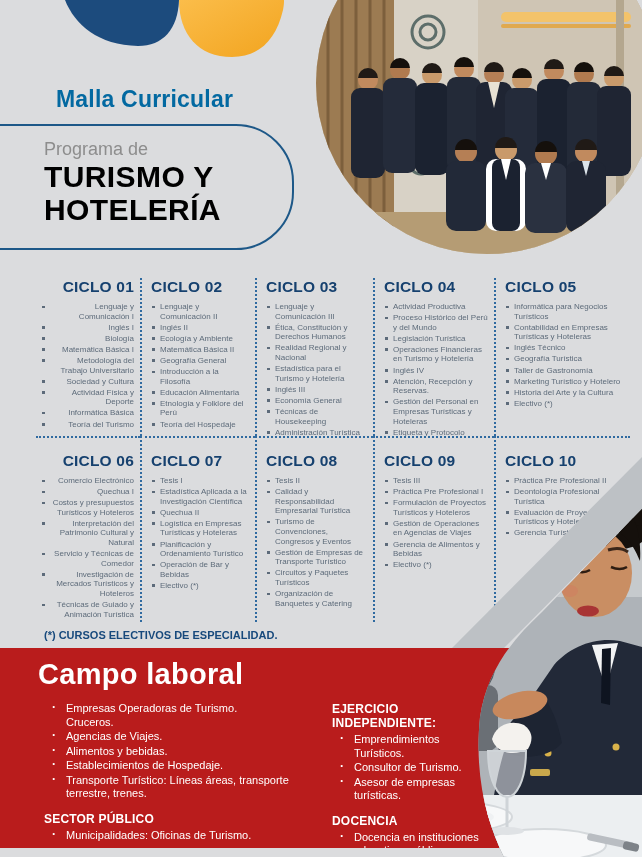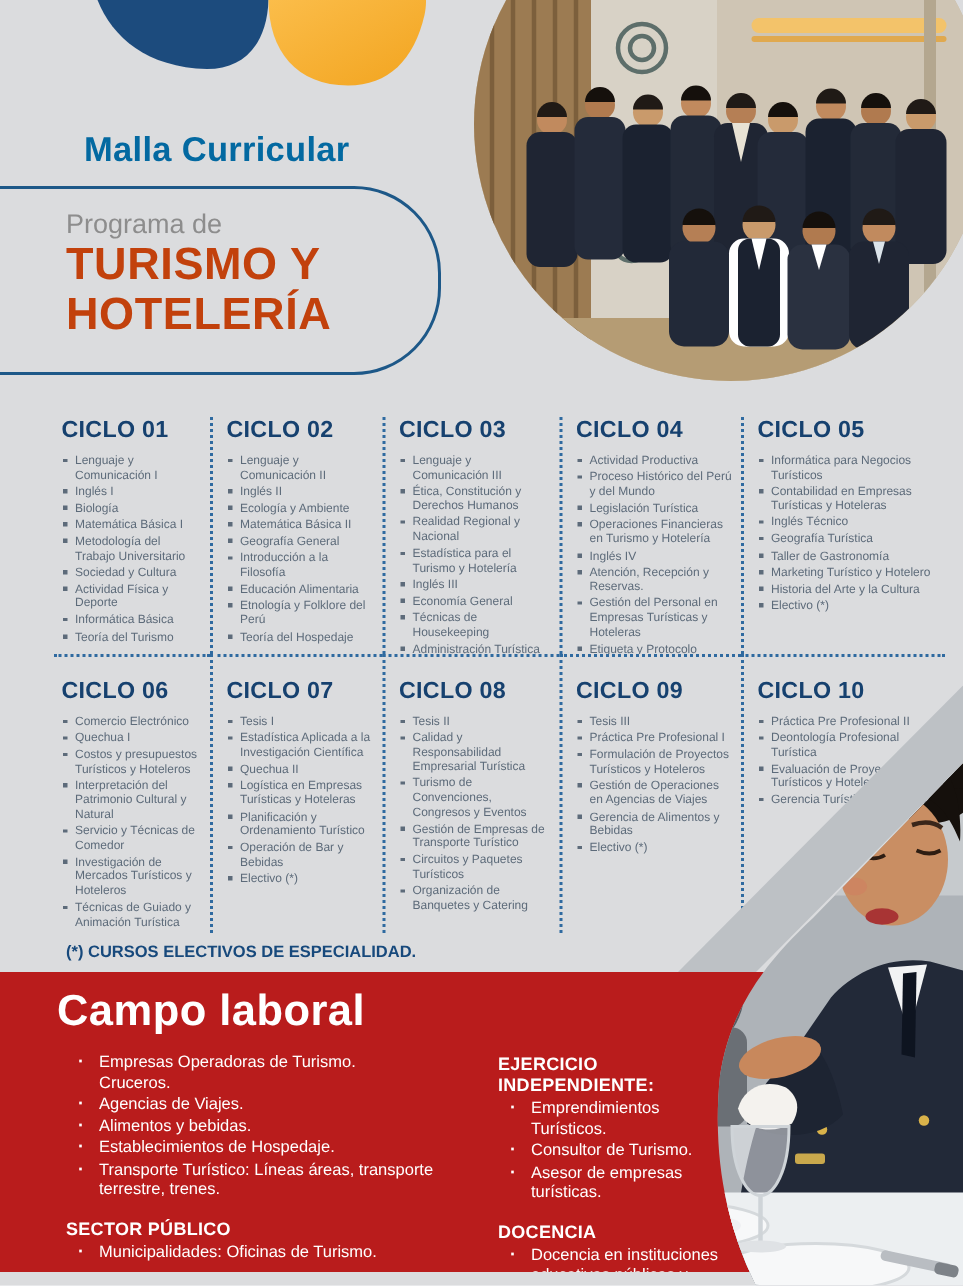--- a/index.html
+++ b/index.html
@@ -10,27 +10,27 @@
   
   .photo-circle{position:absolute;left:316px;top:-88px;width:342px;height:342px;border-radius:50%;
                 overflow:hidden;z-index:1;background:#c9bda9;}
   
   .main-title{position:absolute;left:44px;top:74px;margin:12px;font-size:23px;font-weight:800;
               color:#0369a1;letter-spacing:.2px;z-index:2;}
   .program-box{position:absolute;left:-36px;top:124px;width:330px;height:126px;
                border:2px solid #1d5888;border-radius:0 58px 58px 0;box-sizing:border-box;
                padding:13px 0 0 78px;z-index:2;}
   .program-kicker{font-size:18px;color:#8d8d8d;font-weight:500;line-height:1.15;margin:0;}
-  .program-name{font-size:30px;color:#c2410c;font-weight:800;line-height:1.12;letter-spacing:.4px;margin:0;}
+  .program-name{font-size:30px;color:#000000;font-weight:800;line-height:1.12;letter-spacing:.4px;margin:0;}
   
   .cycles-grid{position:absolute;left:36px;top:278px;width:594px;display:grid;
                grid-template-columns:104px 115px 118px 121px 136px;
                grid-template-rows:158px 186px;z-index:2;}
   .cycle-column{box-sizing:border-box;padding:0 6px 0 9px;overflow:hidden;}
-  .cycle-column:first-child,.cycle-column:nth-child(6){padding-left:5px;}
+  .cycle-column:first-child,.cycle-column:nth-child(6){padding-left:5px;text-align:right;}
   .cycle-column.sep{border-left:2px dotted #2f6aa0;}
   .cycle-column.row2{border-top:2px dotted #2f6aa0;padding-top:14px;}
   .cycle-title{margin:0 0 6px 0;font-size:15.5px;font-weight:800;color:#16416f;letter-spacing:.2px;}
   .course-list{list-style:none;margin:0;padding:0;}
   .course-item{position:relative;padding-left:9px;font-size:8px;line-height:9.6px;color:#5d6b7a;
                font-weight:500;margin-bottom:1.5px;}
   .course-item::before{content:'';position:absolute;left:1px;top:3.5px;width:2.5px;height:2.5px;background:#5d6b7a;}
   
   .note{position:absolute;left:44px;top:629px;font-size:11px;font-weight:700;color:#17497c;z-index:2;text-align:center;}
   

